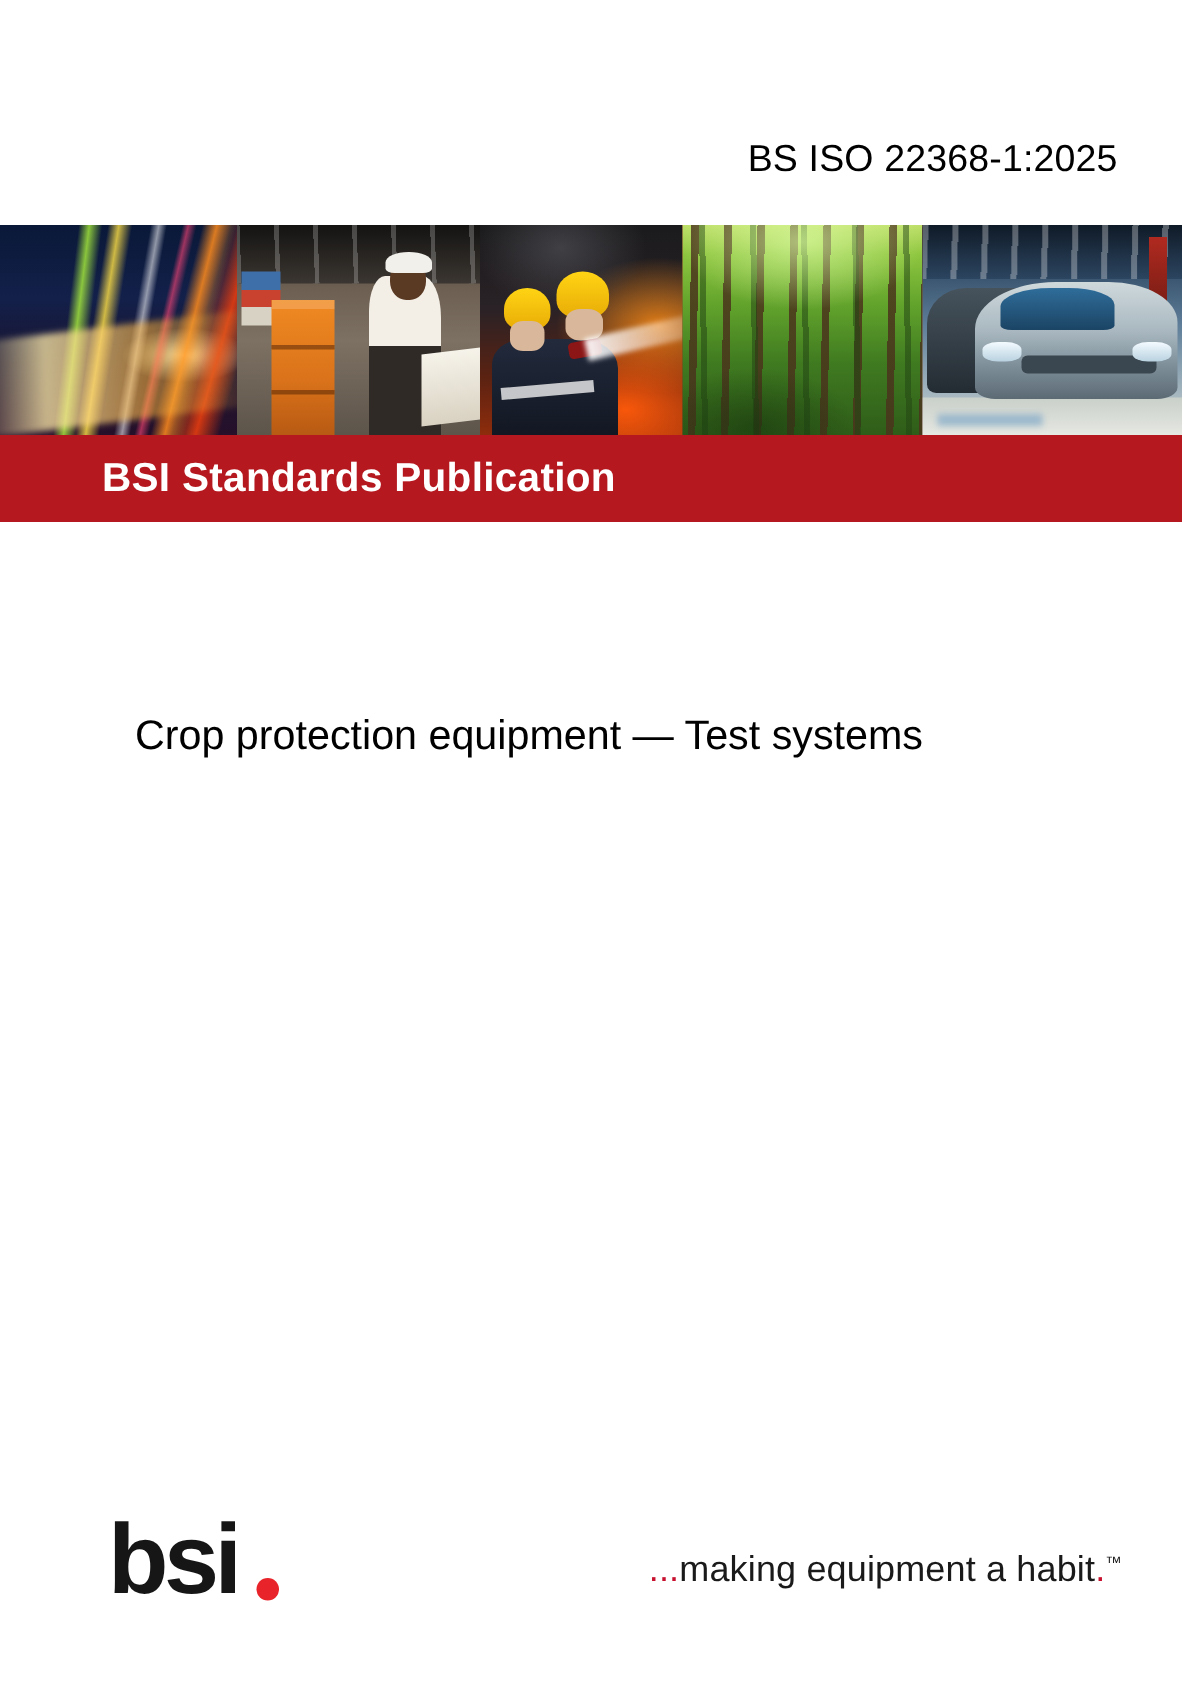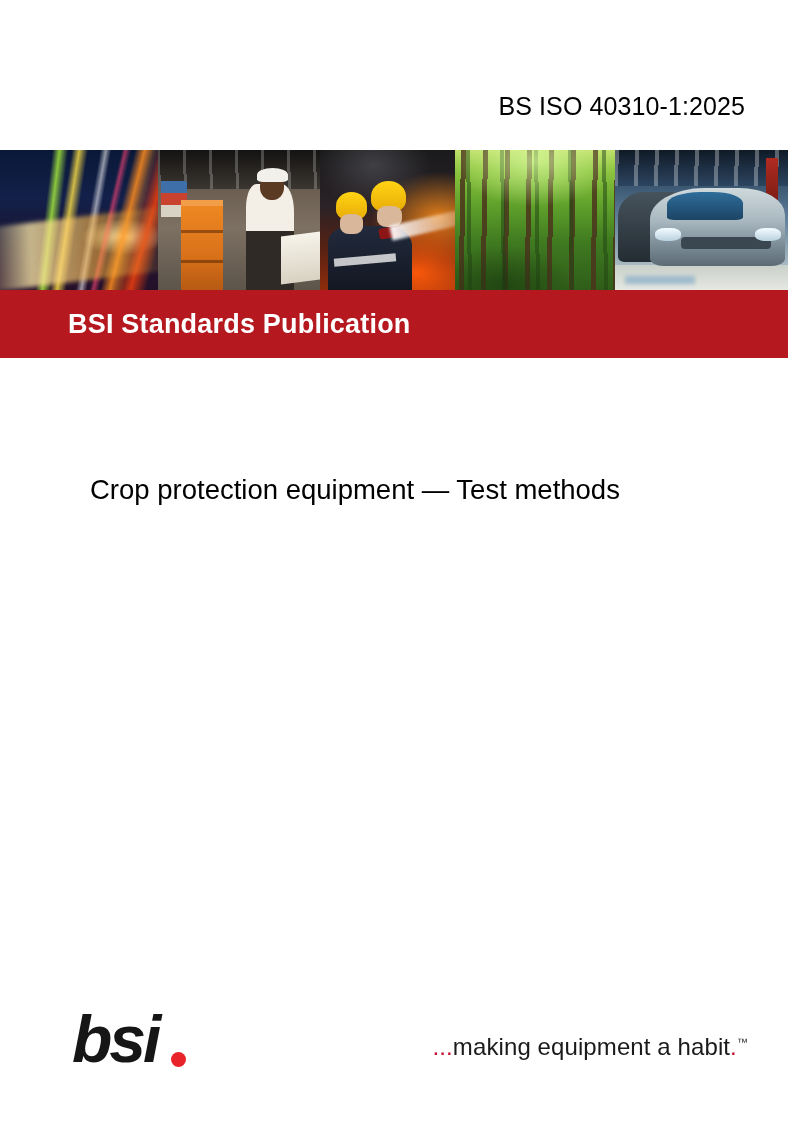--- a/index.html
+++ b/index.html
@@ -238,21 +238,21 @@
     content: ""; position: absolute; left: 6%; bottom: 22%; width: 40%; height: 34%;
     background: rgba(130,170,200,0.7); filter: blur(2px);
   }
 
   
   .red-banner {
     position: absolute;
     left: 0;
     top: 290px;
     width: 788px;
-    height: 68px;
+    height: 58px;
     background: #b5181f;
   }
   .banner-text {
     position: absolute;
     left: 68px;
     top: 50%;
     transform: translateY(-50%);
     color: #ffffff;
     font-size: 27px;
     font-weight: bold;
@@ -282,21 +282,20 @@
   }
   .bsi-logo .word {
     position: absolute;
     left: 0;
     top: -2px;
     font-size: 66px;
     line-height: 66px;
     font-weight: bold;
     letter-spacing: -3px;
     color: #161616;
-    font-style: italic;
   }
   .bsi-logo .dot {
     position: absolute;
     left: 99px;
     top: 44px;
     width: 15px;
     height: 15px;
     border-radius: 50%;
     background: #e8242a;
   }
@@ -313,21 +312,21 @@
   .tagline .dots { color: #c8102e; }
   .tagline .period { color: #c8102e; }
   .tagline .tm {
     font-size: 11px;
     vertical-align: super;
   }
 </style>
 </head>
 <body>
 
-<div class="std-number">BS ISO 40310-1:2025</div>
+<div class="std-number">BS ISO 22368-1:2025</div>
 
 <div class="photo-strip">
 
   <div class="photo-panel p1"></div>
 
   <div class="photo-panel p2">
     <div class="ceiling"></div>
     <div class="shelf"></div>
     <div class="crate"></div>
     <div class="person-body"></div>
@@ -362,21 +361,21 @@
     <div class="headlight-r"></div>
   </div>
 
 </div>
 
 <div class="red-banner">
   <div class="banner-text">BSI Standards Publication</div>
 </div>
 
 <div class="doc-title">
-  <span class="tline">Crop protection equipment — Test methods</span>
+  <span class="tline">Crop protection equipment — Test systems</span>
 </div>
 
 <div class="bsi-logo">
   <span class="word">bsi</span>
   <span class="dot"></span>
 </div>
 
 <div class="tagline">
   <span class="dots">...</span><span>making equipment a habit</span><span class="period">.</span><span class="tm">™</span>
 </div>

